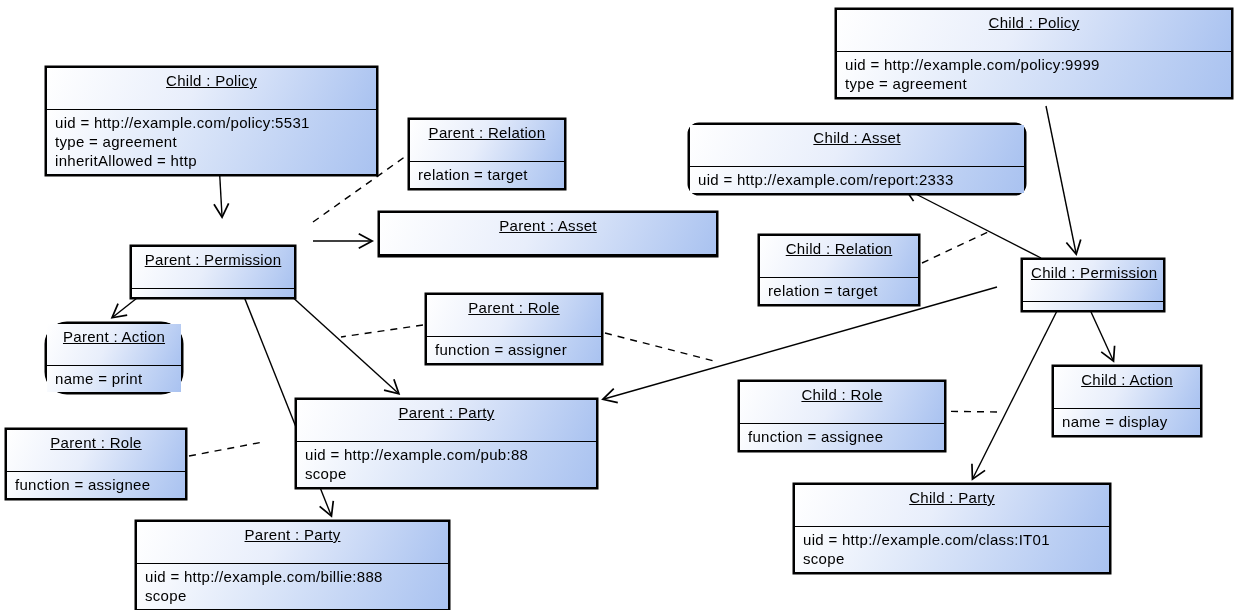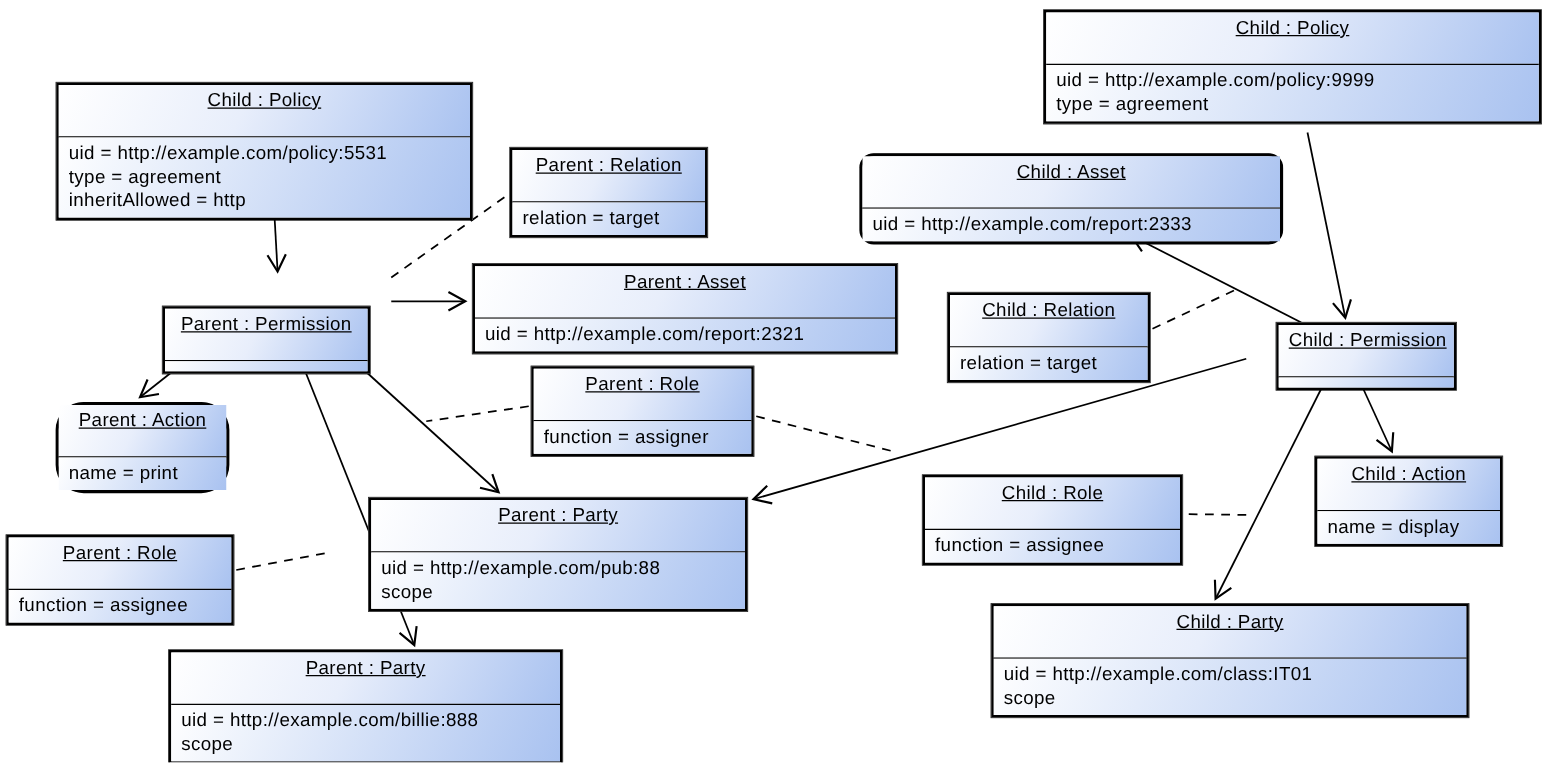--- a/index.html
+++ b/index.html
@@ -53,21 +53,21 @@
   .pos-parent-role-assigner { left:425px; top:293px; width:178px; }
   .pos-parent-party-pub     { left:295px; top:398px; width:303px; }
   .pos-parent-role-assignee { left:5px;   top:428px; width:182px; }
   .pos-parent-party-billie  { left:135px; top:520px; width:315px; }
   .pos-child-policy         { left:835px; top:8px;   width:398px; }
   .pos-child-asset          { left:688px; top:123px; width:338px;border-radius:11px; }
   .pos-child-relation       { left:758px; top:234px; width:162px; }
   .pos-child-permission     { left:997px; top:258px; width:144px;margin-left:24px; }
   .pos-child-role-assignee  { left:738px; top:380px; width:208px; }
   .pos-child-action         { left:1052px;top:365px; width:150px; }
-  .pos-child-party          { left:793px; top:483px; width:382px; }
+  .pos-child-party          { left:793px; top:483px; width:318px; }
 </style>
 </head>
 <body>
 
 <div id="canvas">
 
   <svg id="edge-layer" xmlns="http://www.w3.org/2000/svg">
     <defs>
       <marker id="arrowhead" viewBox="-13 -8 15 16" refX="-1" refY="0" markerWidth="14" markerHeight="14" orient="auto">
         <path d="M-11,-6 L0,0 L-11,6" fill="none" stroke="#000" stroke-width="1.4"></path>
@@ -107,23 +107,20 @@
     </div>
   </div>
 
   <div class="uml-box pos-parent-permission">
     <div class="uml-header"><span class="title-text">Parent : Permission</span></div>
     <div class="uml-body empty"></div>
   </div>
 
   <div class="uml-box pos-parent-asset">
     <div class="uml-header"><span class="title-text">Parent : Asset</span></div>
-    <div class="uml-body">
-      <div class="attr">uid = http://example.com/report:2321</div>
-    </div>
   </div>
 
   <div class="uml-box pos-parent-action">
     <div class="uml-header"><span class="title-text">Parent : Action</span></div>
     <div class="uml-body">
       <div class="attr">name = print</div>
     </div>
   </div>
 
   <div class="uml-box pos-parent-role-assigner">

